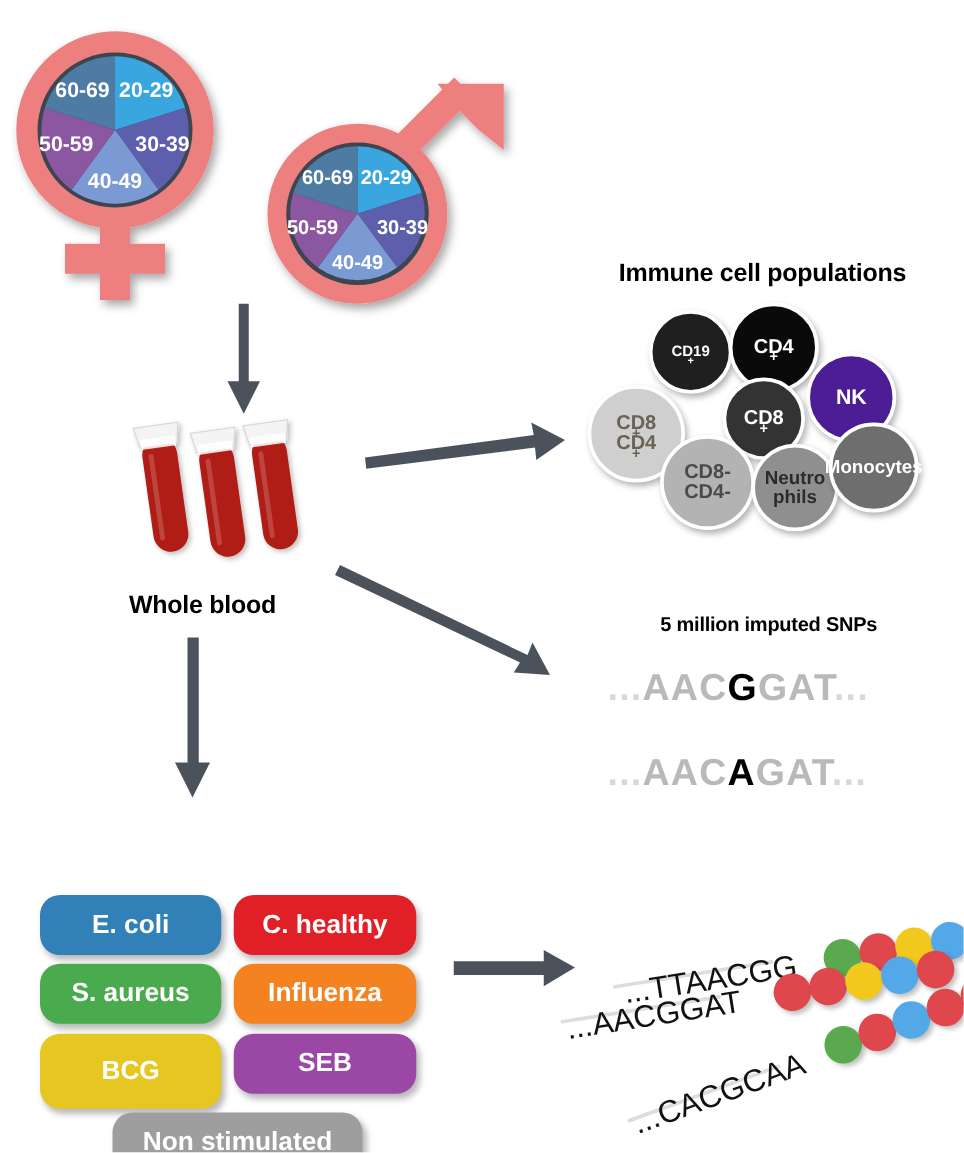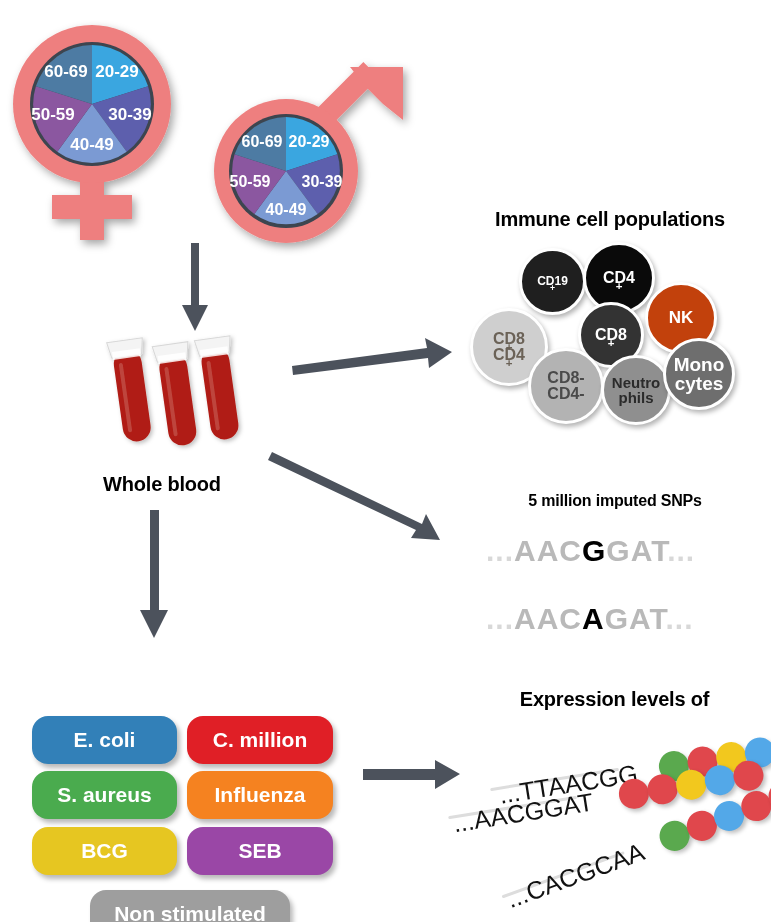--- a/index.html
+++ b/index.html
@@ -260,88 +260,87 @@
         </span>
     </div>
 
     <div class="cell" style="left:113px;top:2px;width:72px;height:72px;background:#0a0a0a;color:#ffffff;font-size:16px;">
       <span>
           <span>CD4</span>
           <span class="sup">+</span>
         </span>
     </div>
 
-    <div class="cell" style="left:175px;top:42px;width:72px;height:72px;background:#c2410c;color:#ffffff;font-size:17px;">
+    <div class="cell" style="left:175px;top:42px;width:72px;height:72px;background:#4c1d95;color:#ffffff;font-size:17px;">
       <span>NK</span>
     </div>
 
     <div class="cell" style="left:108px;top:62px;width:66px;height:66px;background:#333333;color:#ffffff;font-size:16px;">
       <span>
           <span>CD8</span>
           <span class="sup">+</span>
         </span>
     </div>
 
     <div class="cell" style="left:58px;top:108px;width:76px;height:76px;background:#b3b3b3;color:#4a4a4a;font-size:16px;flex-direction:column;">
       <span>CD8-</span>
       <span>CD4-</span>
     </div>
 
     <div class="cell" style="left:131px;top:115px;width:70px;height:70px;background:#8f8f8f;color:#2b2b2b;font-size:15px;flex-direction:column;">
       <span>Neutro</span>
       <span>phils</span>
     </div>
 
-    <div class="cell" style="left:193px;top:98px;width:72px;height:72px;background:#6e6e6e;color:#ffffff;font-size:19px;flex-direction:column;text-align:center;">
+    <div class="cell" style="left:193px;top:98px;width:72px;height:72px;background:#6e6e6e;color:#ffffff;font-size:15px;flex-direction:row;text-align:center;">
       <span>Mono</span>
       <span>cytes</span>
     </div>
   </div>
 
   <div class="abs heading" style="left:470px;top:492px;width:290px;font-size:16px;">5 million imputed SNPs</div>
 
   <div class="abs" style="left:486px;top:534px;width:260px;height:80px;">
     <div class="snp-row" style="left:0px;top:0px;font-size:30px;"><span class="snp-faint">...</span><span class="snp-dim">AAC</span><span class="snp-hi">G</span><span class="snp-dim">GAT</span><span class="snp-faint">...</span></div>
 
     <div class="snp-row" style="left:0px;top:40px;font-size:30px;margin-top:28px;"><span class="snp-faint">...</span><span class="snp-dim">AAC</span><span class="snp-hi">A</span><span class="snp-dim">GAT</span><span class="snp-faint">...</span></div>
   </div>
 
   <div class="stim" style="left:32px;top:678px;width:145px;height:48px;background:#3280b8;font-size:21px;">
     <span>E. coli</span>
   </div>
   <div class="stim" style="left:187px;top:678px;width:146px;height:48px;background:#e01f26;font-size:21px;">
-    <span>C. million</span>
+    <span>C. healthy</span>
   </div>
 
   <div class="stim" style="left:32px;top:733px;width:145px;height:48px;background:#4aab4e;font-size:21px;">
     <span>S. aureus</span>
   </div>
   <div class="stim" style="left:187px;top:733px;width:146px;height:48px;background:#f58220;font-size:21px;">
     <span>Influenza</span>
   </div>
 
-  <div class="stim" style="left:32px;top:789px;width:145px;height:48px;background:#e6c621;font-size:21px;">
+  <div class="stim" style="left:32px;top:789px;width:145px;height:60px;background:#e6c621;font-size:21px;">
     <span>BCG</span>
   </div>
   <div class="stim" style="left:187px;top:789px;width:146px;height:48px;background:#9a47a6;font-size:21px;">
     <span>SEB</span>
   </div>
 
   <div class="stim" style="left:90px;top:852px;width:200px;height:48px;background:#9e9e9e;font-size:21px;">
     <span>Non stimulated</span>
   </div>
 
   <div class="abs arrow" style="left:363px;top:760px;">
     <svg width="100" height="30">
       <path d="M0,9 L72,9 L72,0 L97,14 L72,29 L72,20 L0,20 Z" fill="#4c525c"></path>
     </svg>
   </div>
 
   <div class="abs heading" style="left:462px;top:688px;width:305px;font-size:20px;">
-    <div>Expression levels of</div>
   </div>
 
   <div class="abs" style="left:440px;top:740px;width:331px;height:182px;">
 
     <div class="strand" style="left:52px;top:40px;width:290px;height:40px;transform:rotate(-9deg);">
       <div class="strand-line" style="left:0px;top:8px;width:130px;"></div>
       <div class="strand-text" style="left:8px;top:2px;font-size:25px;">...TTAACGG</div>
       <div class="bead" style="left:170px;top:0px;width:30px;height:30px;background:#5aa94e;"></div>
       <div class="bead" style="left:199px;top:0px;width:30px;height:30px;background:#e0474c;"></div>
       <div class="bead" style="left:228px;top:0px;width:30px;height:30px;background:#f2c81e;"></div>

